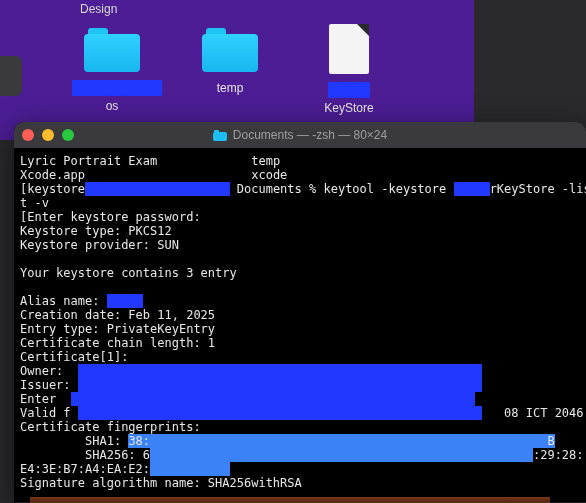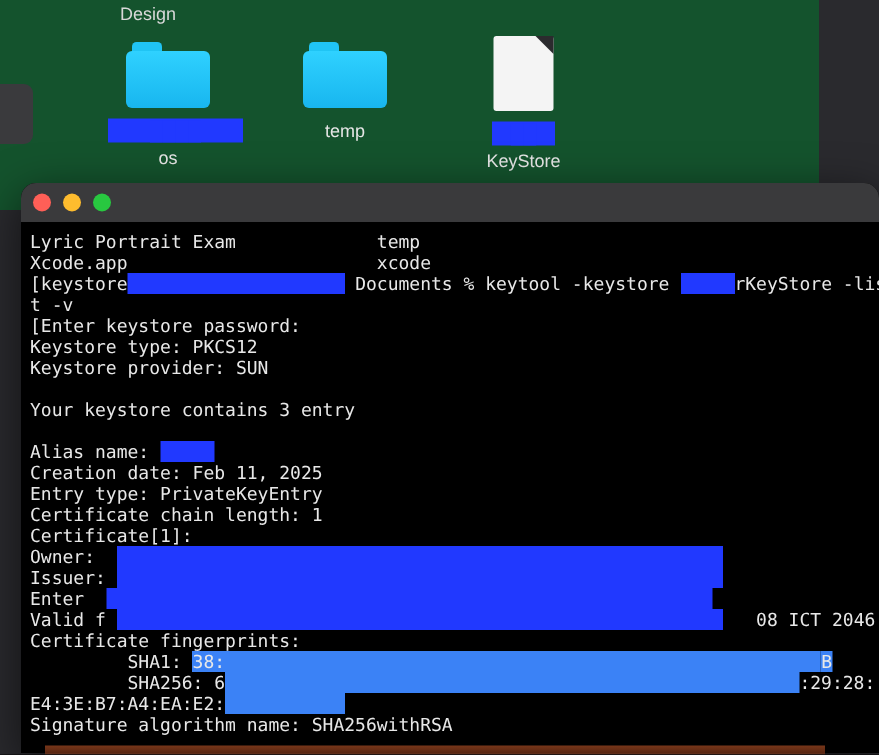--- a/index.html
+++ b/index.html
@@ -5,22 +5,22 @@
   * { margin: 0; padding: 0; box-sizing: border-box; }
   body {
     width: 586px; height: 503px;
     background: #2a2a2e;
     font-family: -apple-system, BlinkMacSystemFont, "Helvetica Neue", sans-serif;
     overflow: hidden;
     position: relative;
   }
   
   .finder {
-    position: absolute; top: 0; left: 0; width: 546px; height: 140px;
-    background: #14532d;
+    position: absolute; top: 0; left: 0; width: 474px; height: 140px;
+    background: #4c1d95;
   }
   .finder-label-top {
     position: absolute; top: 2px; left: 80px;
     color: #d8d8d8; font-size: 12px;
   }
   .folder-item {
     position: absolute; text-align: center; width: 80px;
   }
   .folder-icon {
     width: 56px; height: 44px; margin: 0 auto 6px;
@@ -119,20 +119,27 @@
     <div class="file-icon"></div>
     <span class="item-label redact-blue" style="padding:1px 12px;">██</span><span class="item-label">KeyStore</span>
   </div>
 </div>
 
 <div class="terminal">
   <div class="titlebar">
     <div class="tl-btn tl-red"></div>
     <div class="tl-btn tl-yellow"></div>
     <div class="tl-btn tl-green"></div>
+    <div class="titlebar-title">
+      <span class="title-folder-ico">
+          <span class="t"></span>
+          <span class="b"></span>
+        </span>
+      <span>Documents — -zsh — 80×24</span>
+    </div>
   </div>
 
   <div class="term-body"><span>Lyric Portrait Exam</span>             <span>temp</span>
 <span>Xcode.app</span>                       <span>xcode</span>
 <span>[keystore</span><span class="r">                    </span><span> Documents % keytool -keystore </span><span class="r">     </span><span>rKeyStore -lis]</span>
 <span>t -v</span>
 <span>[Enter keystore password:                                                      ]</span>
 <span>Keystore type: PKCS12</span>
 <span>Keystore provider: SUN</span>
 <span></span>

